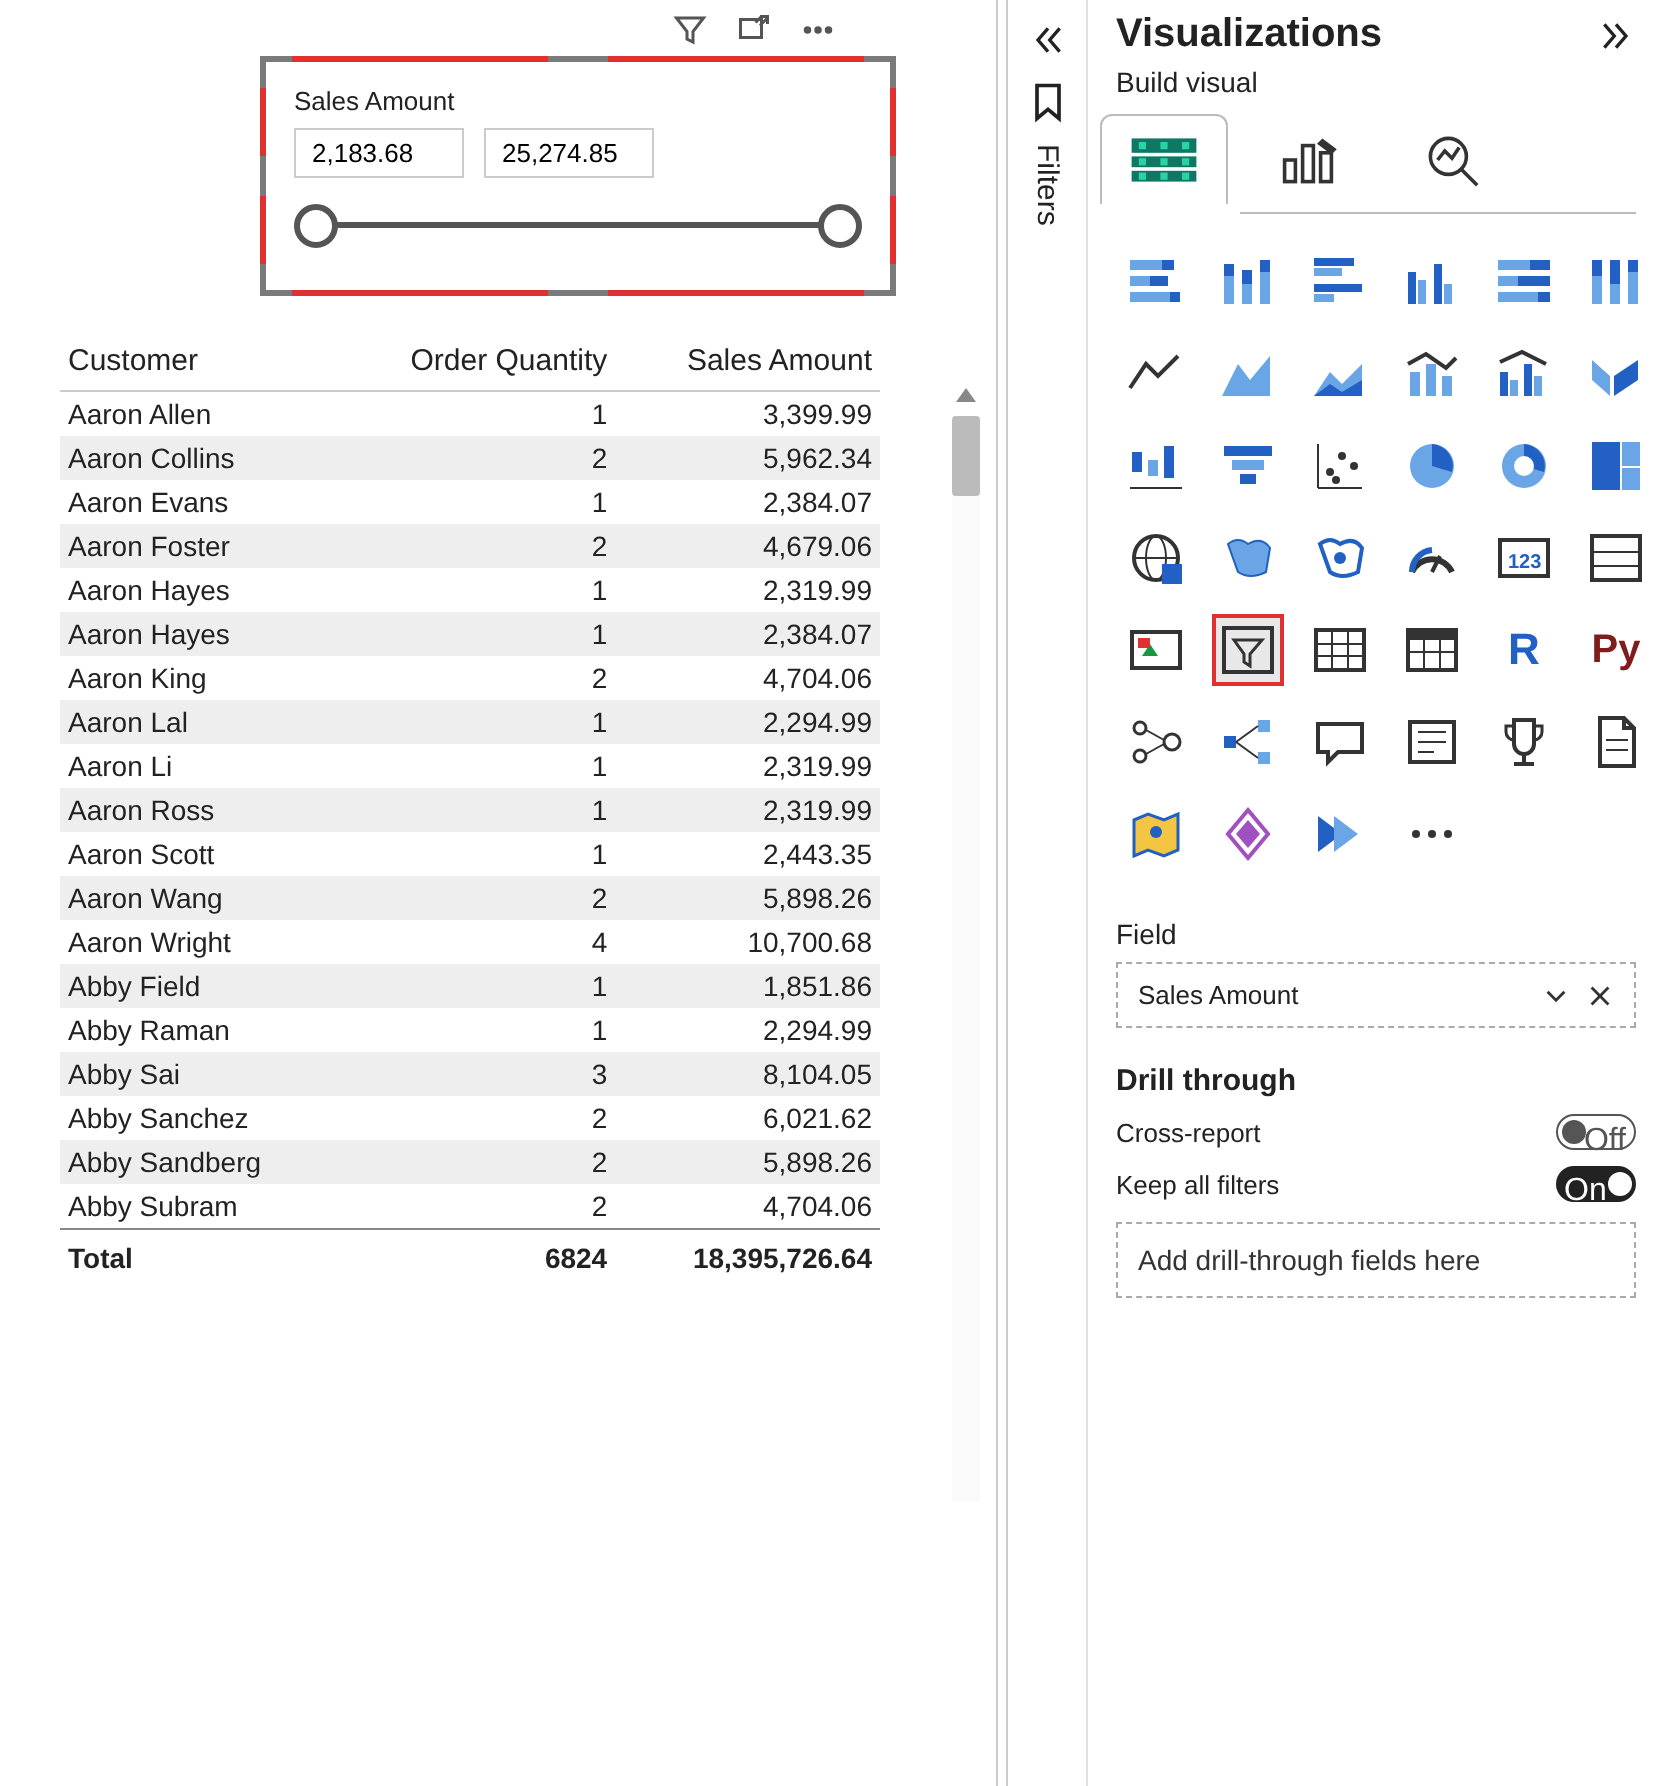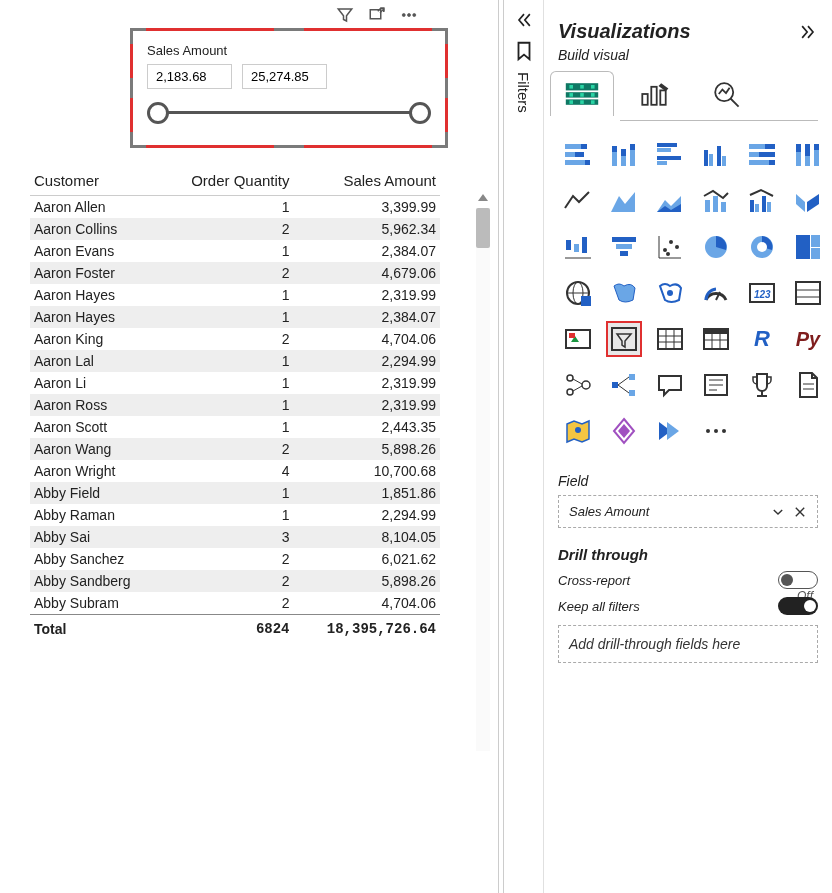--- a/index.html
+++ b/index.html
@@ -52,21 +52,21 @@
 .track-handle.l{left:-6px;} .track-handle.r{right:-6px;}
 
 .table-wrap { position:relative; height: 630px; }
 .tbl { width: 410px; border-collapse:collapse; }
 .tbl th { text-align:left; font-weight:400; font-size:15px; padding: 6px 4px; border-bottom:1px solid #ccc;}
 .tbl th.num { text-align: right; }
 .tbl td { padding: 3px 4px; font-size:14px; }
 .tbl td.num { text-align:right; }
 .tbl tbody tr:nth-child(even) td { background:#eee;}
 .tbl tfoot td { border-top:1px solid #888; font-weight:600; padding:6px 4px; font-size:14px;}
-.tbl tfoot td.num { text-align:right;font-family:Liberation Mono, monospace;}
+.tbl tfoot td.num { text-align:right;}
 .scrollbar { position:absolute; right:-12px; top:42px; bottom:45px; width:14px; background:#fafafa;}
 .scrollbar-thumb{position:absolute; top:0; width:100%; height:40px; background:#bbb; border-radius:2px;}
 .arrow-up{ position:absolute; right:-10px; top:28px; width:0;height:0; border-left:5px solid transparent; border-right:5px solid transparent; border-bottom:7px solid #888;}
 
 .divider {
   flex:0 0 6px;
   border-left:1px solid #ccc;
   border-right:1px solid #ccc;
   background:#fff;
 }
@@ -76,23 +76,22 @@
   flex-direction:column;
   align-items:center;
   gap:10px;
   padding-top:10px;
   border-right:1px solid #e0e0e0;
 }
 .filters-text { writing-mode: vertical-rl; font-size:15px; color:#222; }
 
 .viz-pane {
   flex:1;
-  padding: 20px 14px 10px 14px;
+  padding: 6px 14px 10px 14px;
   overflow-y:auto;
-  font-style:italic;
 }
 .viz-header { display:flex; align-items:center; justify-content:space-between; margin-bottom:2px;}
 .viz-title { font-size:20px; font-weight:600;}
 .chev{ width:20px; height:20px; }
 .build-row{ display:flex; align-items:center; gap:6px; margin:4px 0 6px 0;}
 .build-label{font-size:14px;}
 .tabs { display:flex; gap:36px; padding:8px 6px 6px 6px; border-bottom:1px solid #bbb;}
 .tab-icon{ width:36px; height:34px;}
 .tab-active { position:relative;}
 .tab-active::after{
@@ -115,21 +114,21 @@
   border:1px dashed #aaa; padding:8px 10px; display:flex; align-items:center; justify-content:space-between;
 }
 .fw-right{display:flex; gap:8px; align-items:center;}
 .drill-heading { font-size:15px; font-weight:600; margin:18px 0 8px 0;}
 .toggle-row{ display:flex; align-items:center; justify-content:space-between; margin:8px 0;}
 .toggle{ width:40px; height:18px; border-radius:10px; position:relative; }
 .toggle.off{ border:1px solid #555; background:#fff;}
 .toggle.off::after{content:""; position:absolute; left:2px; top:2px; width:12px; height:12px; border-radius:50%; background:#555;}
 .toggle.on{ background:#222;}
 .toggle.on::after{content:""; position:absolute; right:2px; top:3px; width:12px; height:12px; border-radius:50%; background:#fff;}
-.toggle-lbl{position:absolute; top:17px; font-size:12px; color:#555;}
+.toggle-lbl{position:absolute; top:4px; font-size:16px; color:#555;}
 .toggle.off .toggle-lbl{ right:4px;}
 .toggle.on .toggle-lbl{ left:4px; color:#fff;}
 .drill-drop{
   border:1px dashed #aaa; padding:10px; margin-top:10px; font-size:14px; color:#333;
 }
 </style>
 </head>
 <body>
 
 <div class="canvas">

